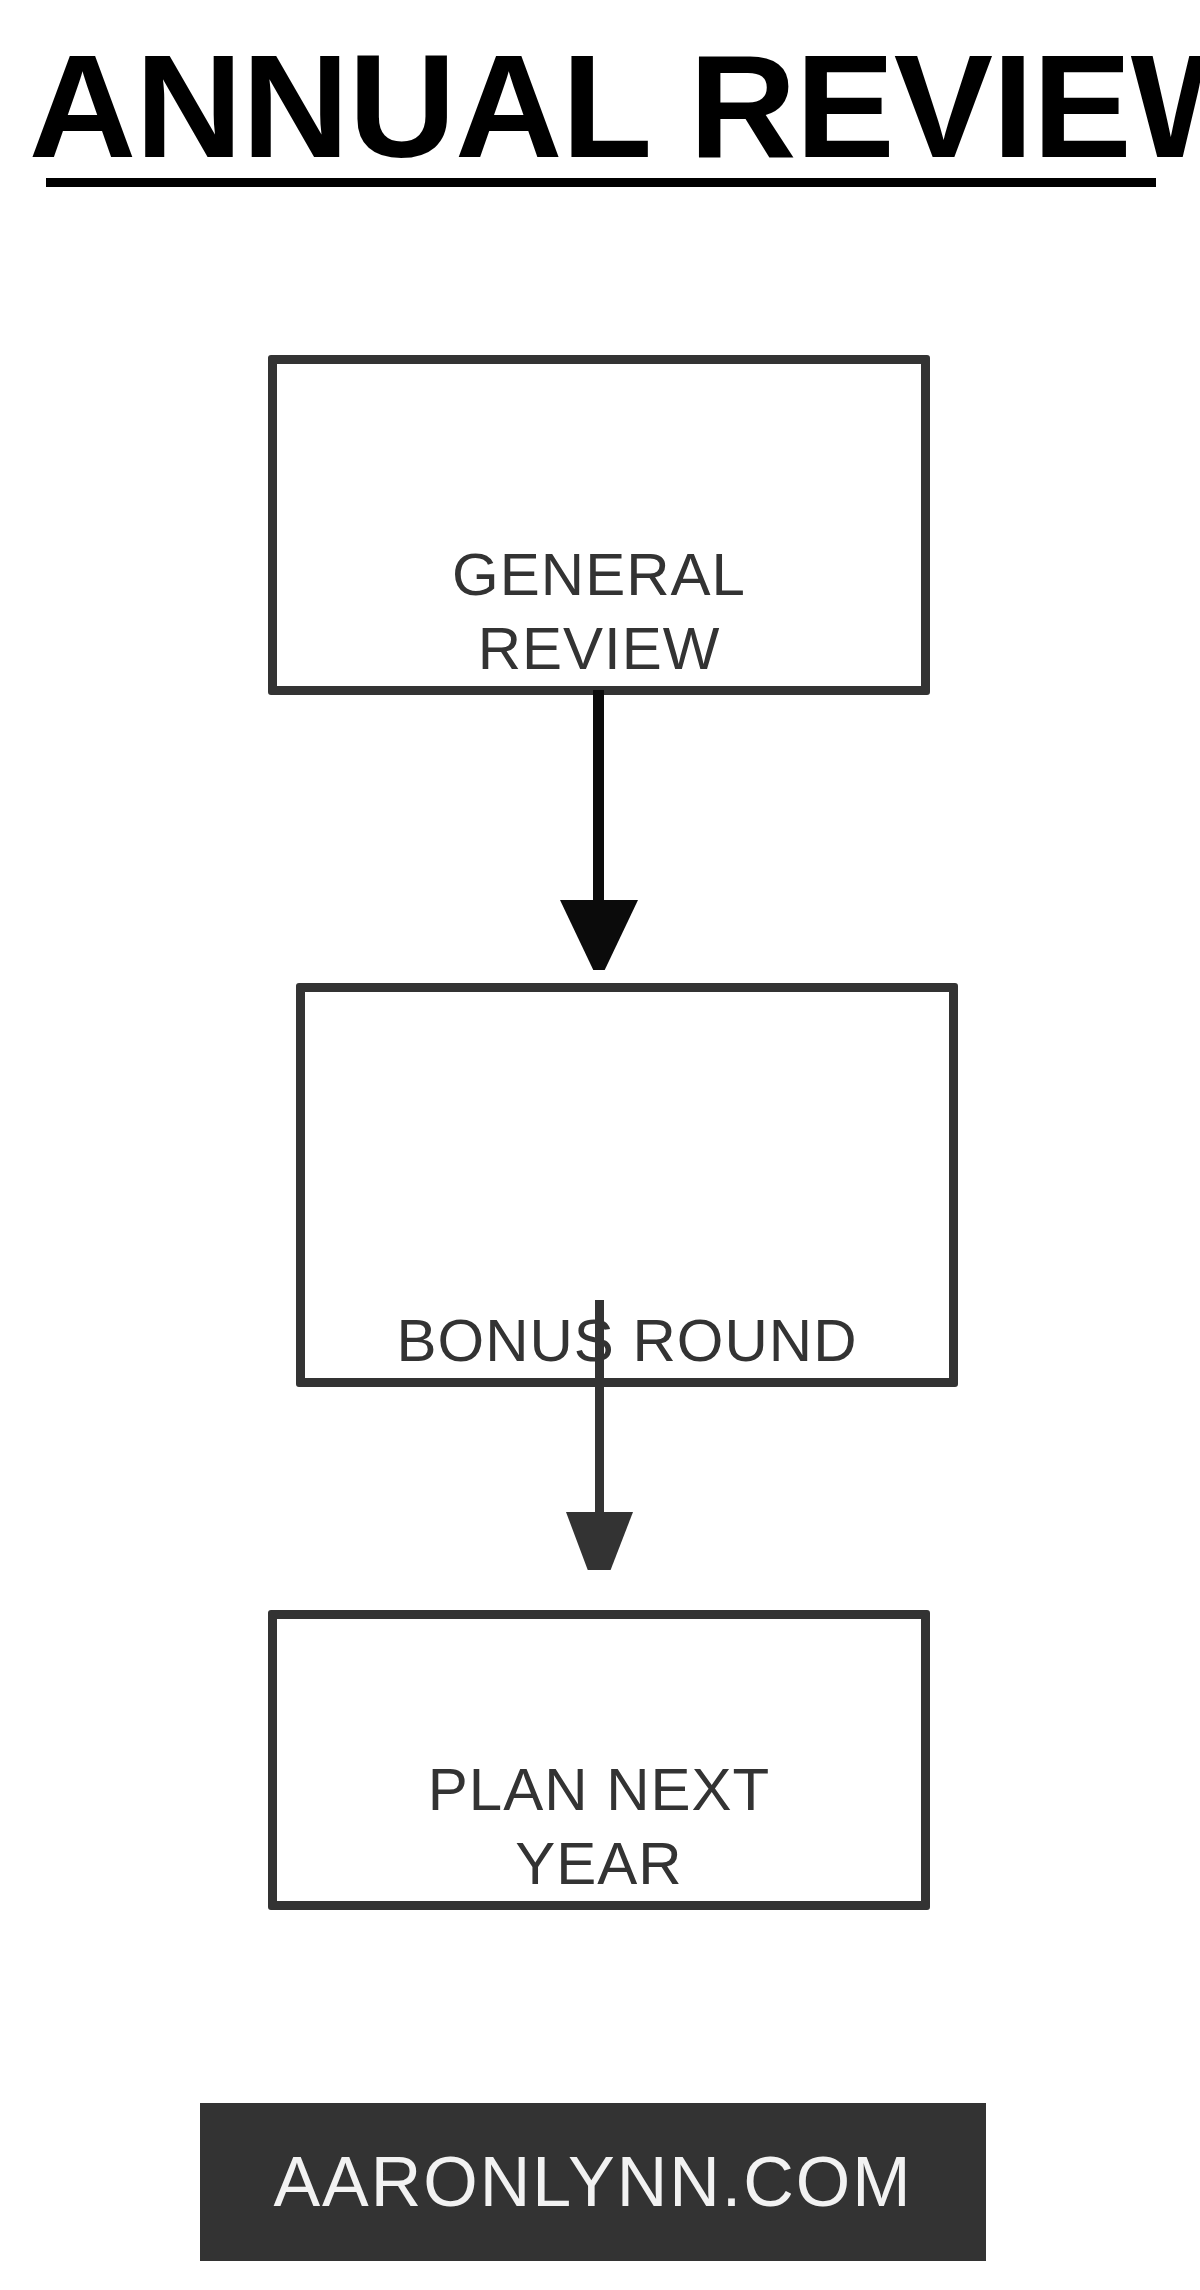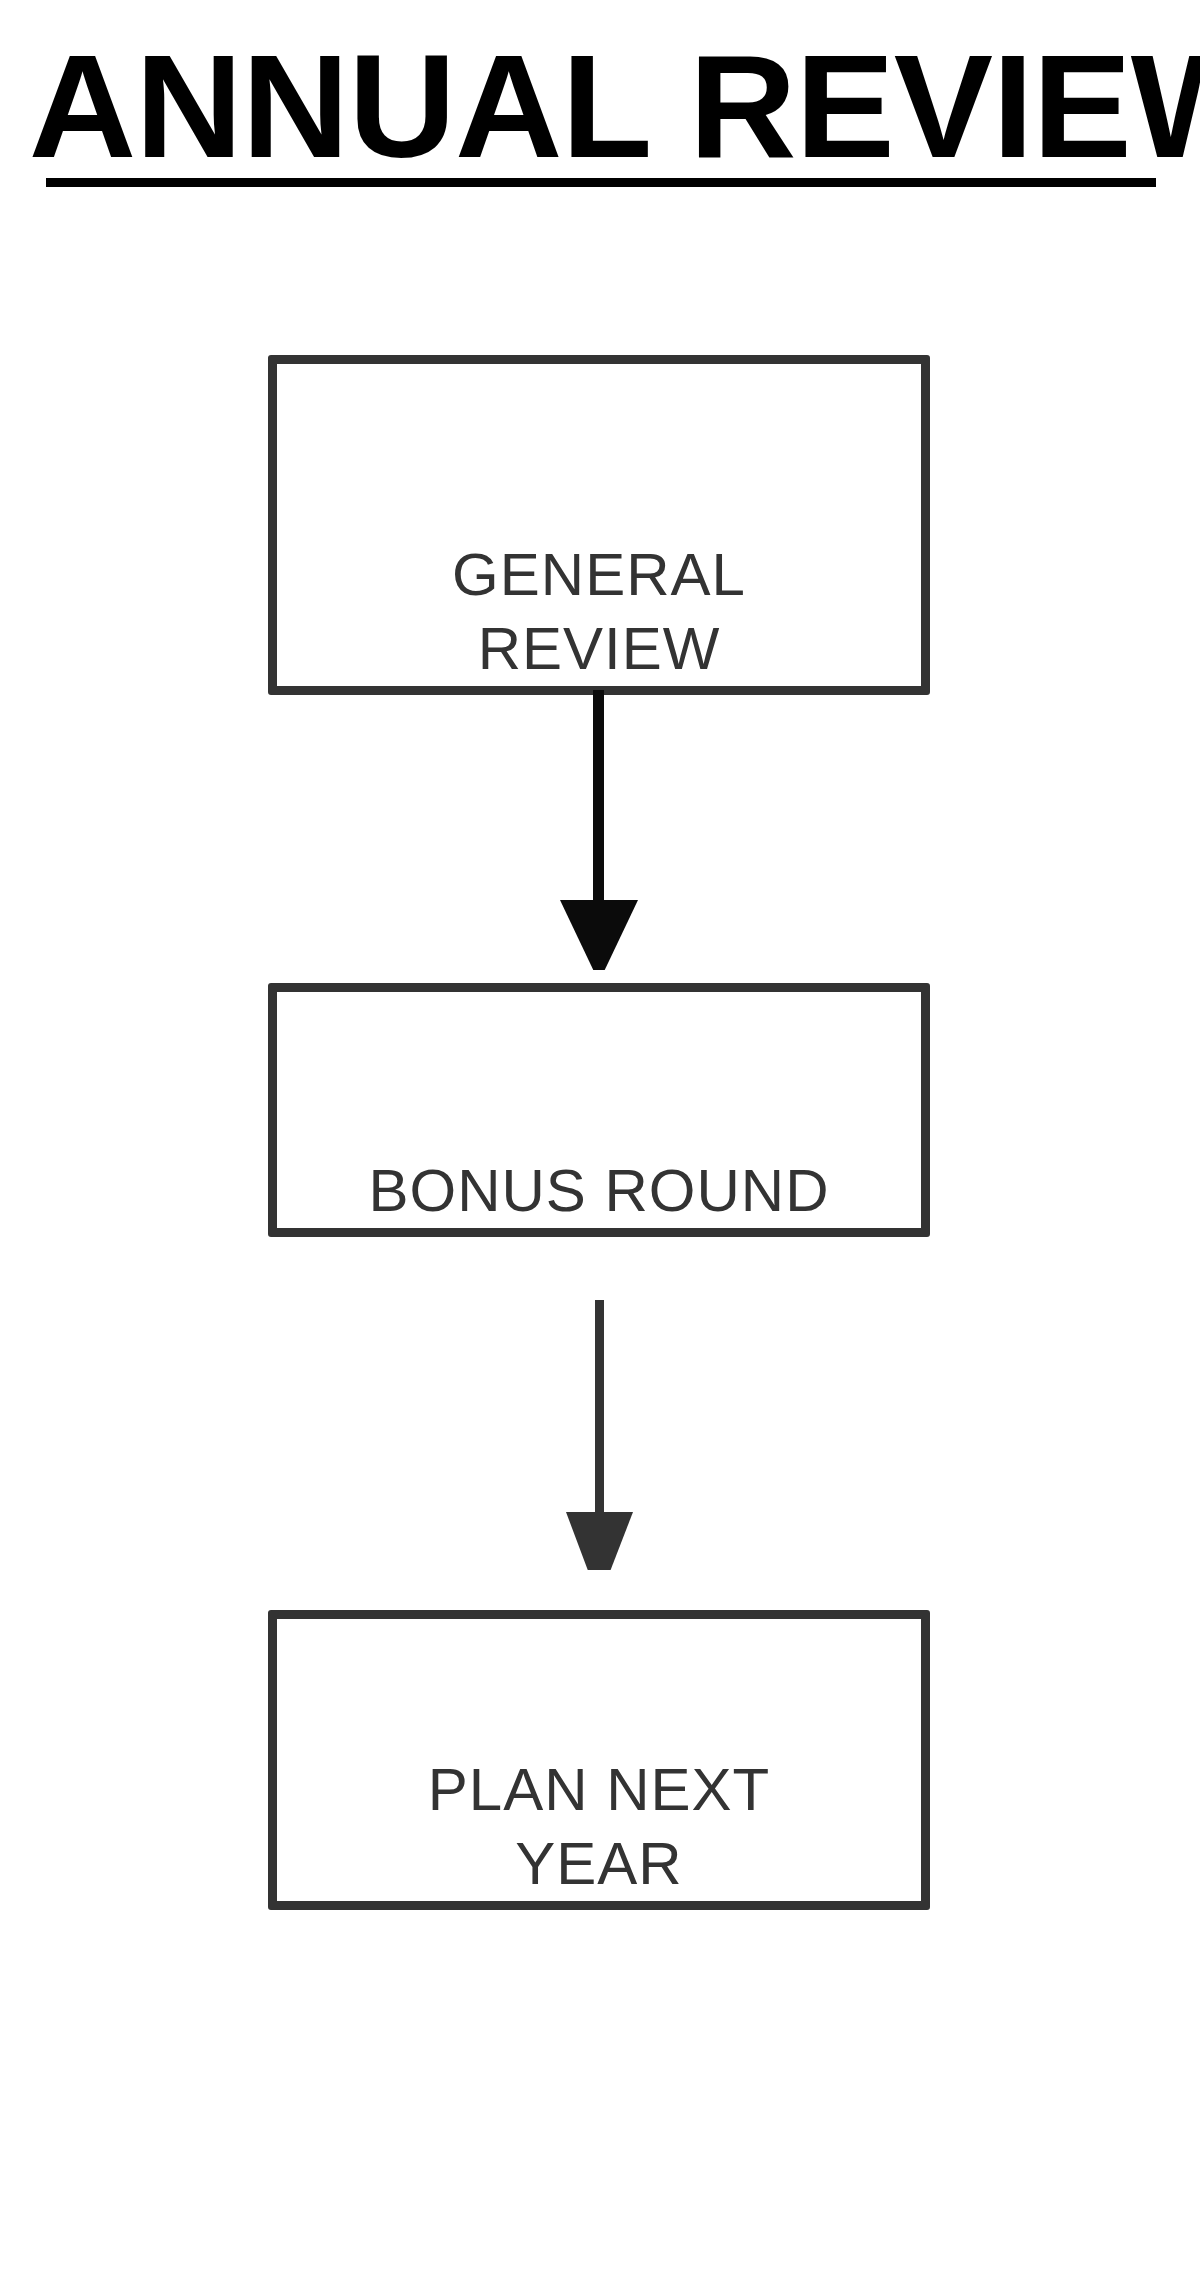--- a/index.html
+++ b/index.html
@@ -68,21 +68,21 @@
     font-family: "Liberation Sans", sans-serif;
     font-weight: 300;
     font-size: 60px;
     line-height: 74px;
     letter-spacing: 1px;
     color: #333333;
     text-align: center;
     white-space: pre-line;
   }
   #box-general  { top: 355px;  height: 340px; }
-  #box-bonus    { top: 983px;  height: 254px; }
+  #box-bonus    { top: 983px;  height: 404px; margin-left: 28px; }
   #box-plan     { top: 1610px; height: 300px; }
 
   
   .connector {
     position: absolute;
     left: 0;
     width: 1200px;
   }
   .connector svg { display: block; }
   #connector-1 { top: 690px;  height: 280px; }
@@ -141,14 +141,17 @@
       <rect x="595" y="0" width="9" height="218" fill="#333333"></rect>
       <polygon points="566,212 633,212 599,300" fill="#333333"></polygon>
     </svg>
   </div>
 
   <div id="box-plan" class="flow-box">
     <span class="flow-box-label">PLAN NEXT
 YEAR</span>
   </div>
 
+  <div class="footer-bar">
+    <span class="footer-text">AARONLYNN.COM</span>
+  </div>
 
 </div>
 
 </body></html>

